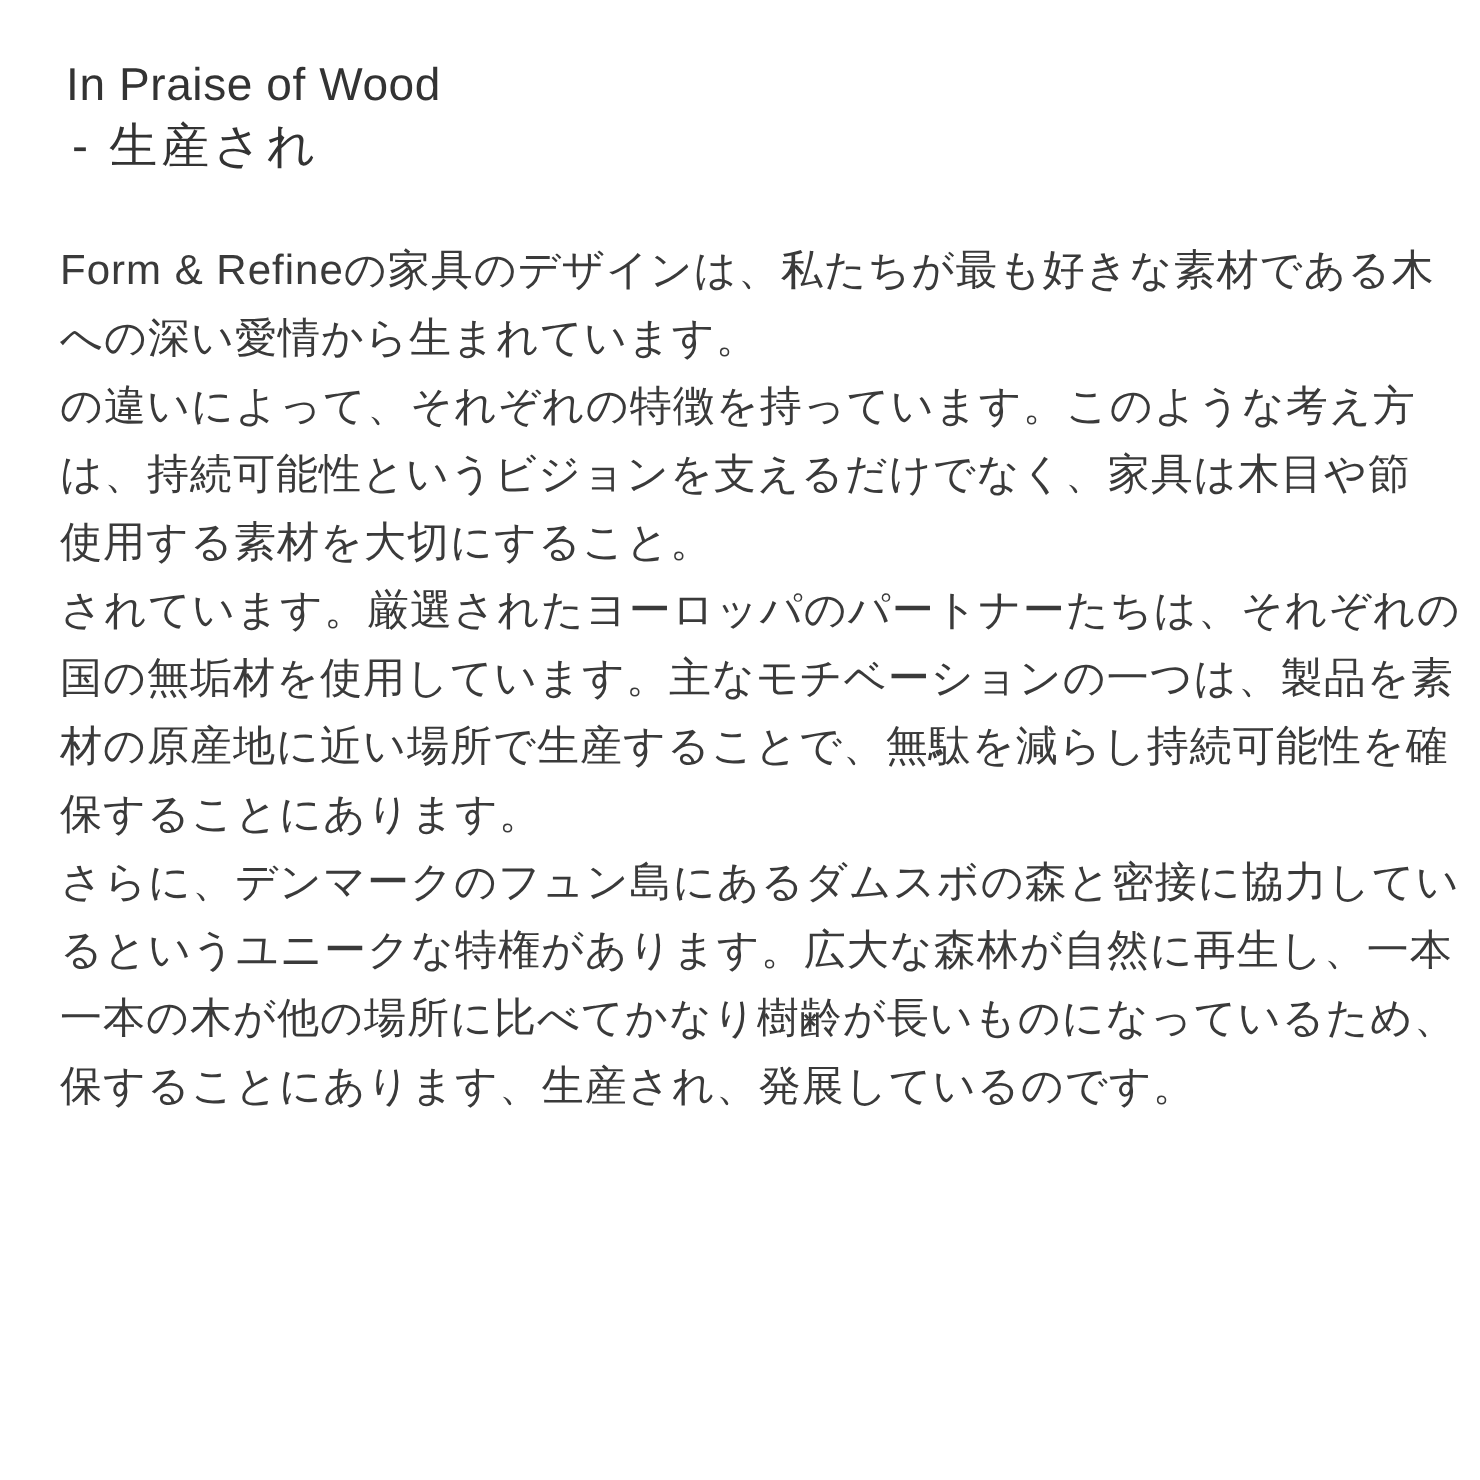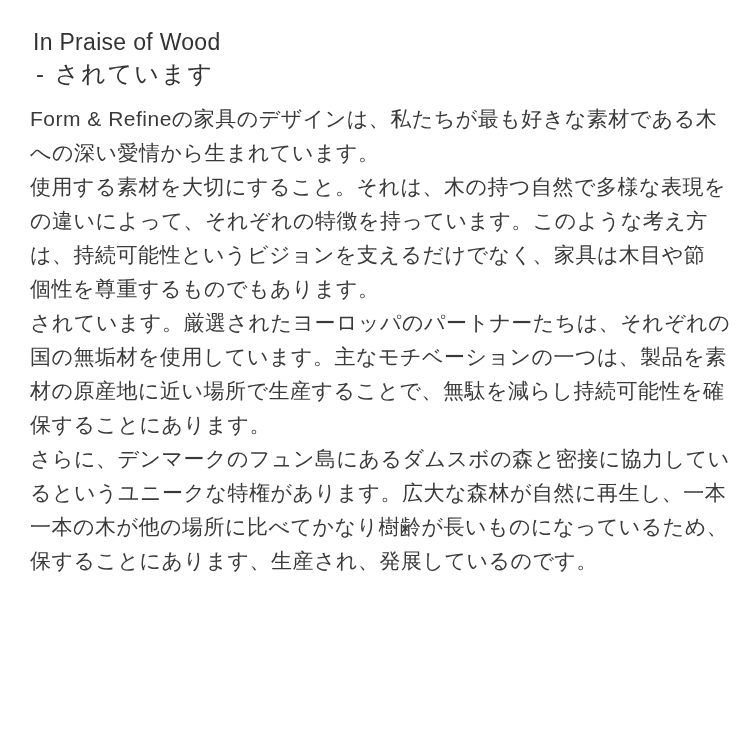--- a/index.html
+++ b/index.html
@@ -28,45 +28,44 @@
   .title-ja {
     margin-left: 6px;
     font-size: 24px;
     line-height: 33px;
     font-weight: 400;
     letter-spacing: 2px;
     color: #333333;
     white-space: nowrap;
   }
   .body-text {
-    margin-top: 12px;
+    margin-top: 29px;
     font-size: 21px;
     line-height: 34px;
     font-weight: 300;
     letter-spacing: 0.5px;
     color: #3a3a3a;
   }
   .body-line {
     white-space: nowrap;
   }
 </style>
 </head>
 <body>
 
 <div class="page">
   <h1 class="title-en">In Praise of Wood</h1>
-  <h2 class="title-ja">- されています</h2>
+  <h2 class="title-ja">- 生産され</h2>
 
   <div class="body-text">
     <div class="body-line">Form &amp; Refineの家具のデザインは、私たちが最も好きな素材である木</div>
     <div class="body-line">への深い愛情から生まれています。</div>
-    <div class="body-line">使用する素材を大切にすること。それは、木の持つ自然で多様な表現を</div>
     <div class="body-line">の違いによって、それぞれの特徴を持っています。このような考え方</div>
     <div class="body-line">は、持続可能性というビジョンを支えるだけでなく、家具は木目や節</div>
-    <div class="body-line">個性を尊重するものでもあります。</div>
+    <div class="body-line">使用する素材を大切にすること。</div>
     <div class="body-line">されています。厳選されたヨーロッパのパートナーたちは、それぞれの</div>
     <div class="body-line">国の無垢材を使用しています。主なモチベーションの一つは、製品を素</div>
     <div class="body-line">材の原産地に近い場所で生産することで、無駄を減らし持続可能性を確</div>
     <div class="body-line">保することにあります。</div>
     <div class="body-line">さらに、デンマークのフュン島にあるダムスボの森と密接に協力してい</div>
     <div class="body-line">るというユニークな特権があります。広大な森林が自然に再生し、一本</div>
     <div class="body-line">一本の木が他の場所に比べてかなり樹齢が長いものになっているため、</div>
     <div class="body-line">保することにあります、生産され、発展しているのです。</div>
   </div>
 </div>

